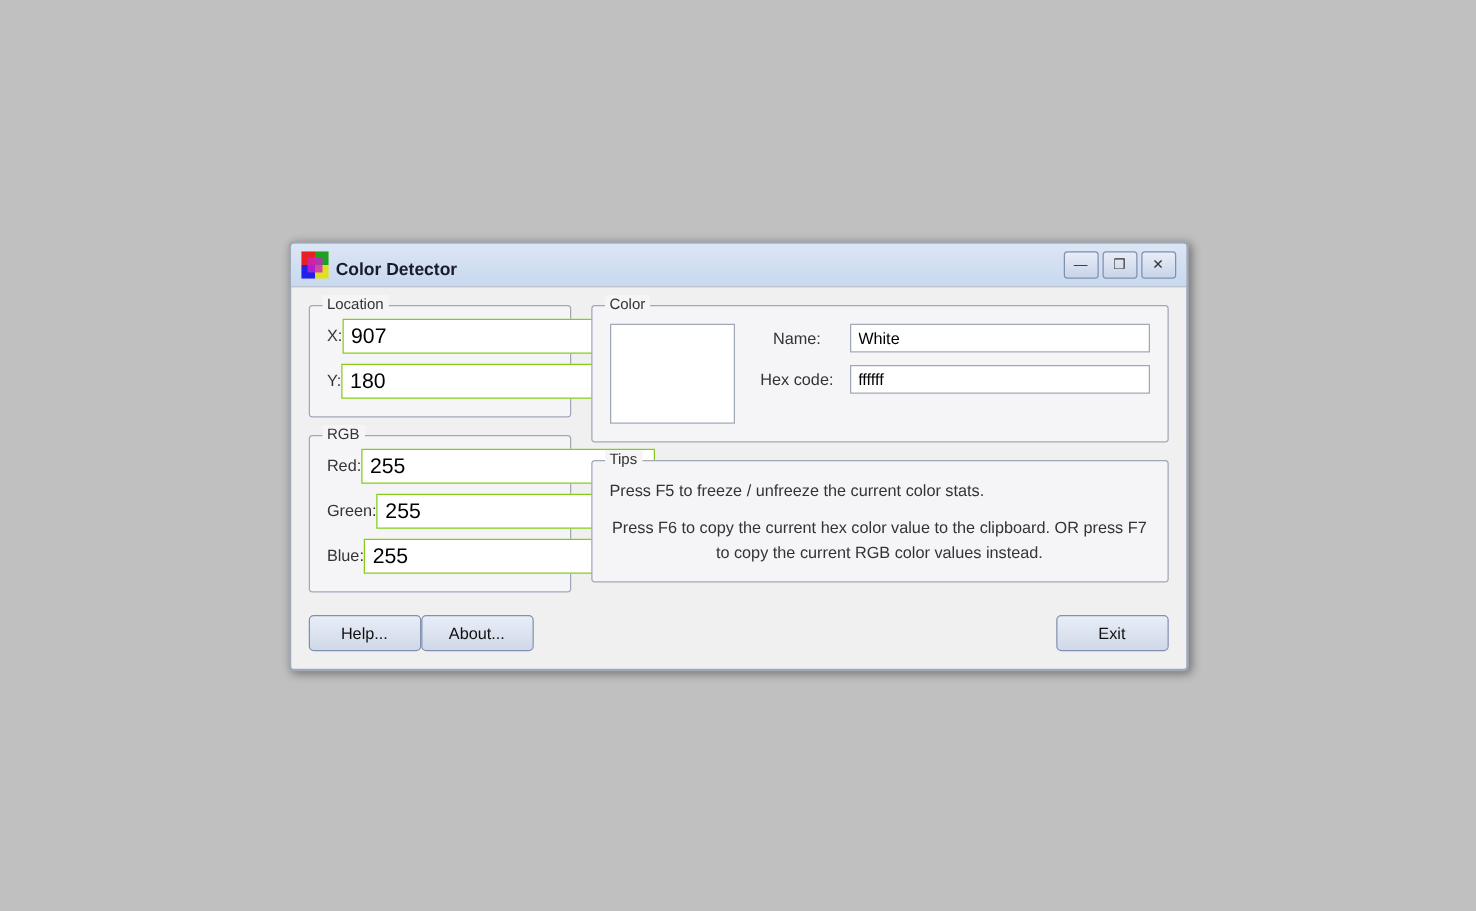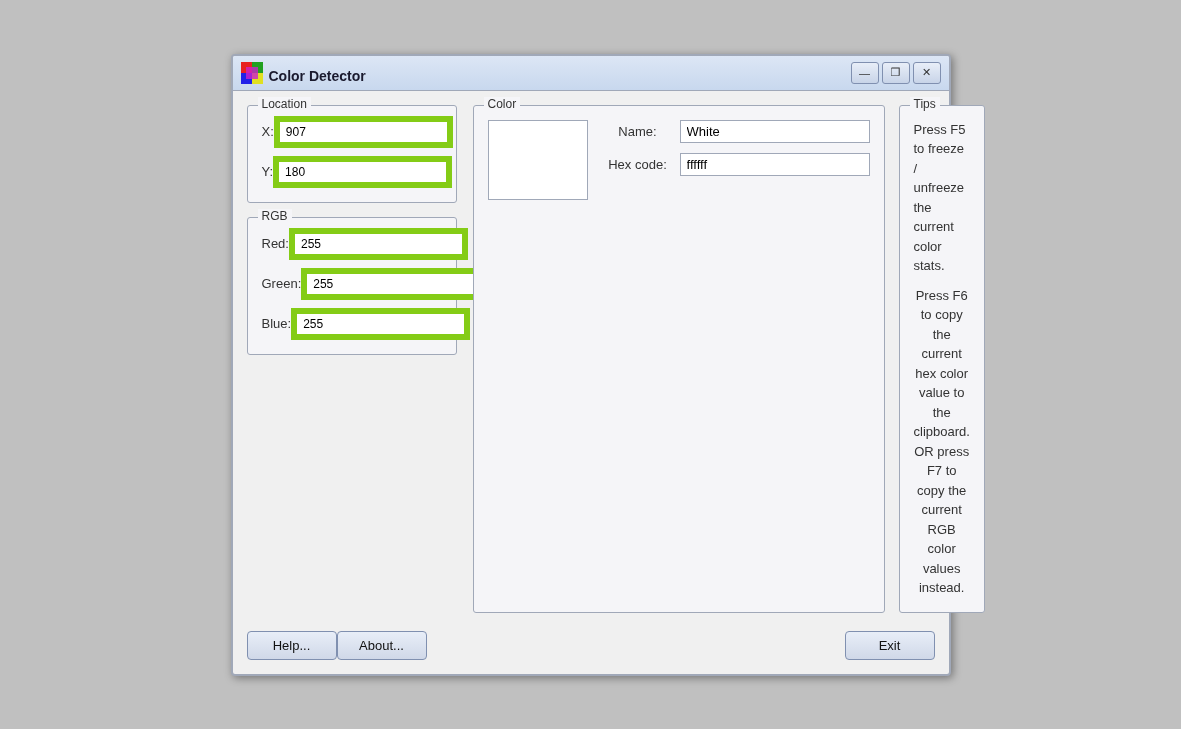--- a/index.html
+++ b/index.html
@@ -86,21 +86,21 @@
       display: flex;
       flex-direction: column;
       gap: 14px;
       width: 210px;
       flex-shrink: 0;
     }
 
     .panel-right {
       flex: 1;
       display: flex;
-      flex-direction: row;
+      flex-direction: column;
       gap: 14px;
     }
 
     .group-box {
       border: 1px solid #a0a8b8;
       border-radius: 3px;
       padding: 10px 14px 14px 14px;
       position: relative;
       background: #f5f5f8;
     }
@@ -126,24 +126,24 @@
     }
 
     .field-label {
       width: 55px;
       color: #333;
       font-size: 13px;
     }
 
     .field-input {
       flex: 1;
-      border: 6px solid #84cc16;
+      border: 1px solid #84cc16;
       background: #ffffff;
       padding: 3px 6px;
-      font-size: 12px;
+      font-size: 17px;
       font-family: inherit;
       color: #000;
       outline: none;
       border-radius: 0;
     }
 
     .color-panel-inner {
       display: flex;
       gap: 16px;
       align-items: flex-start;

